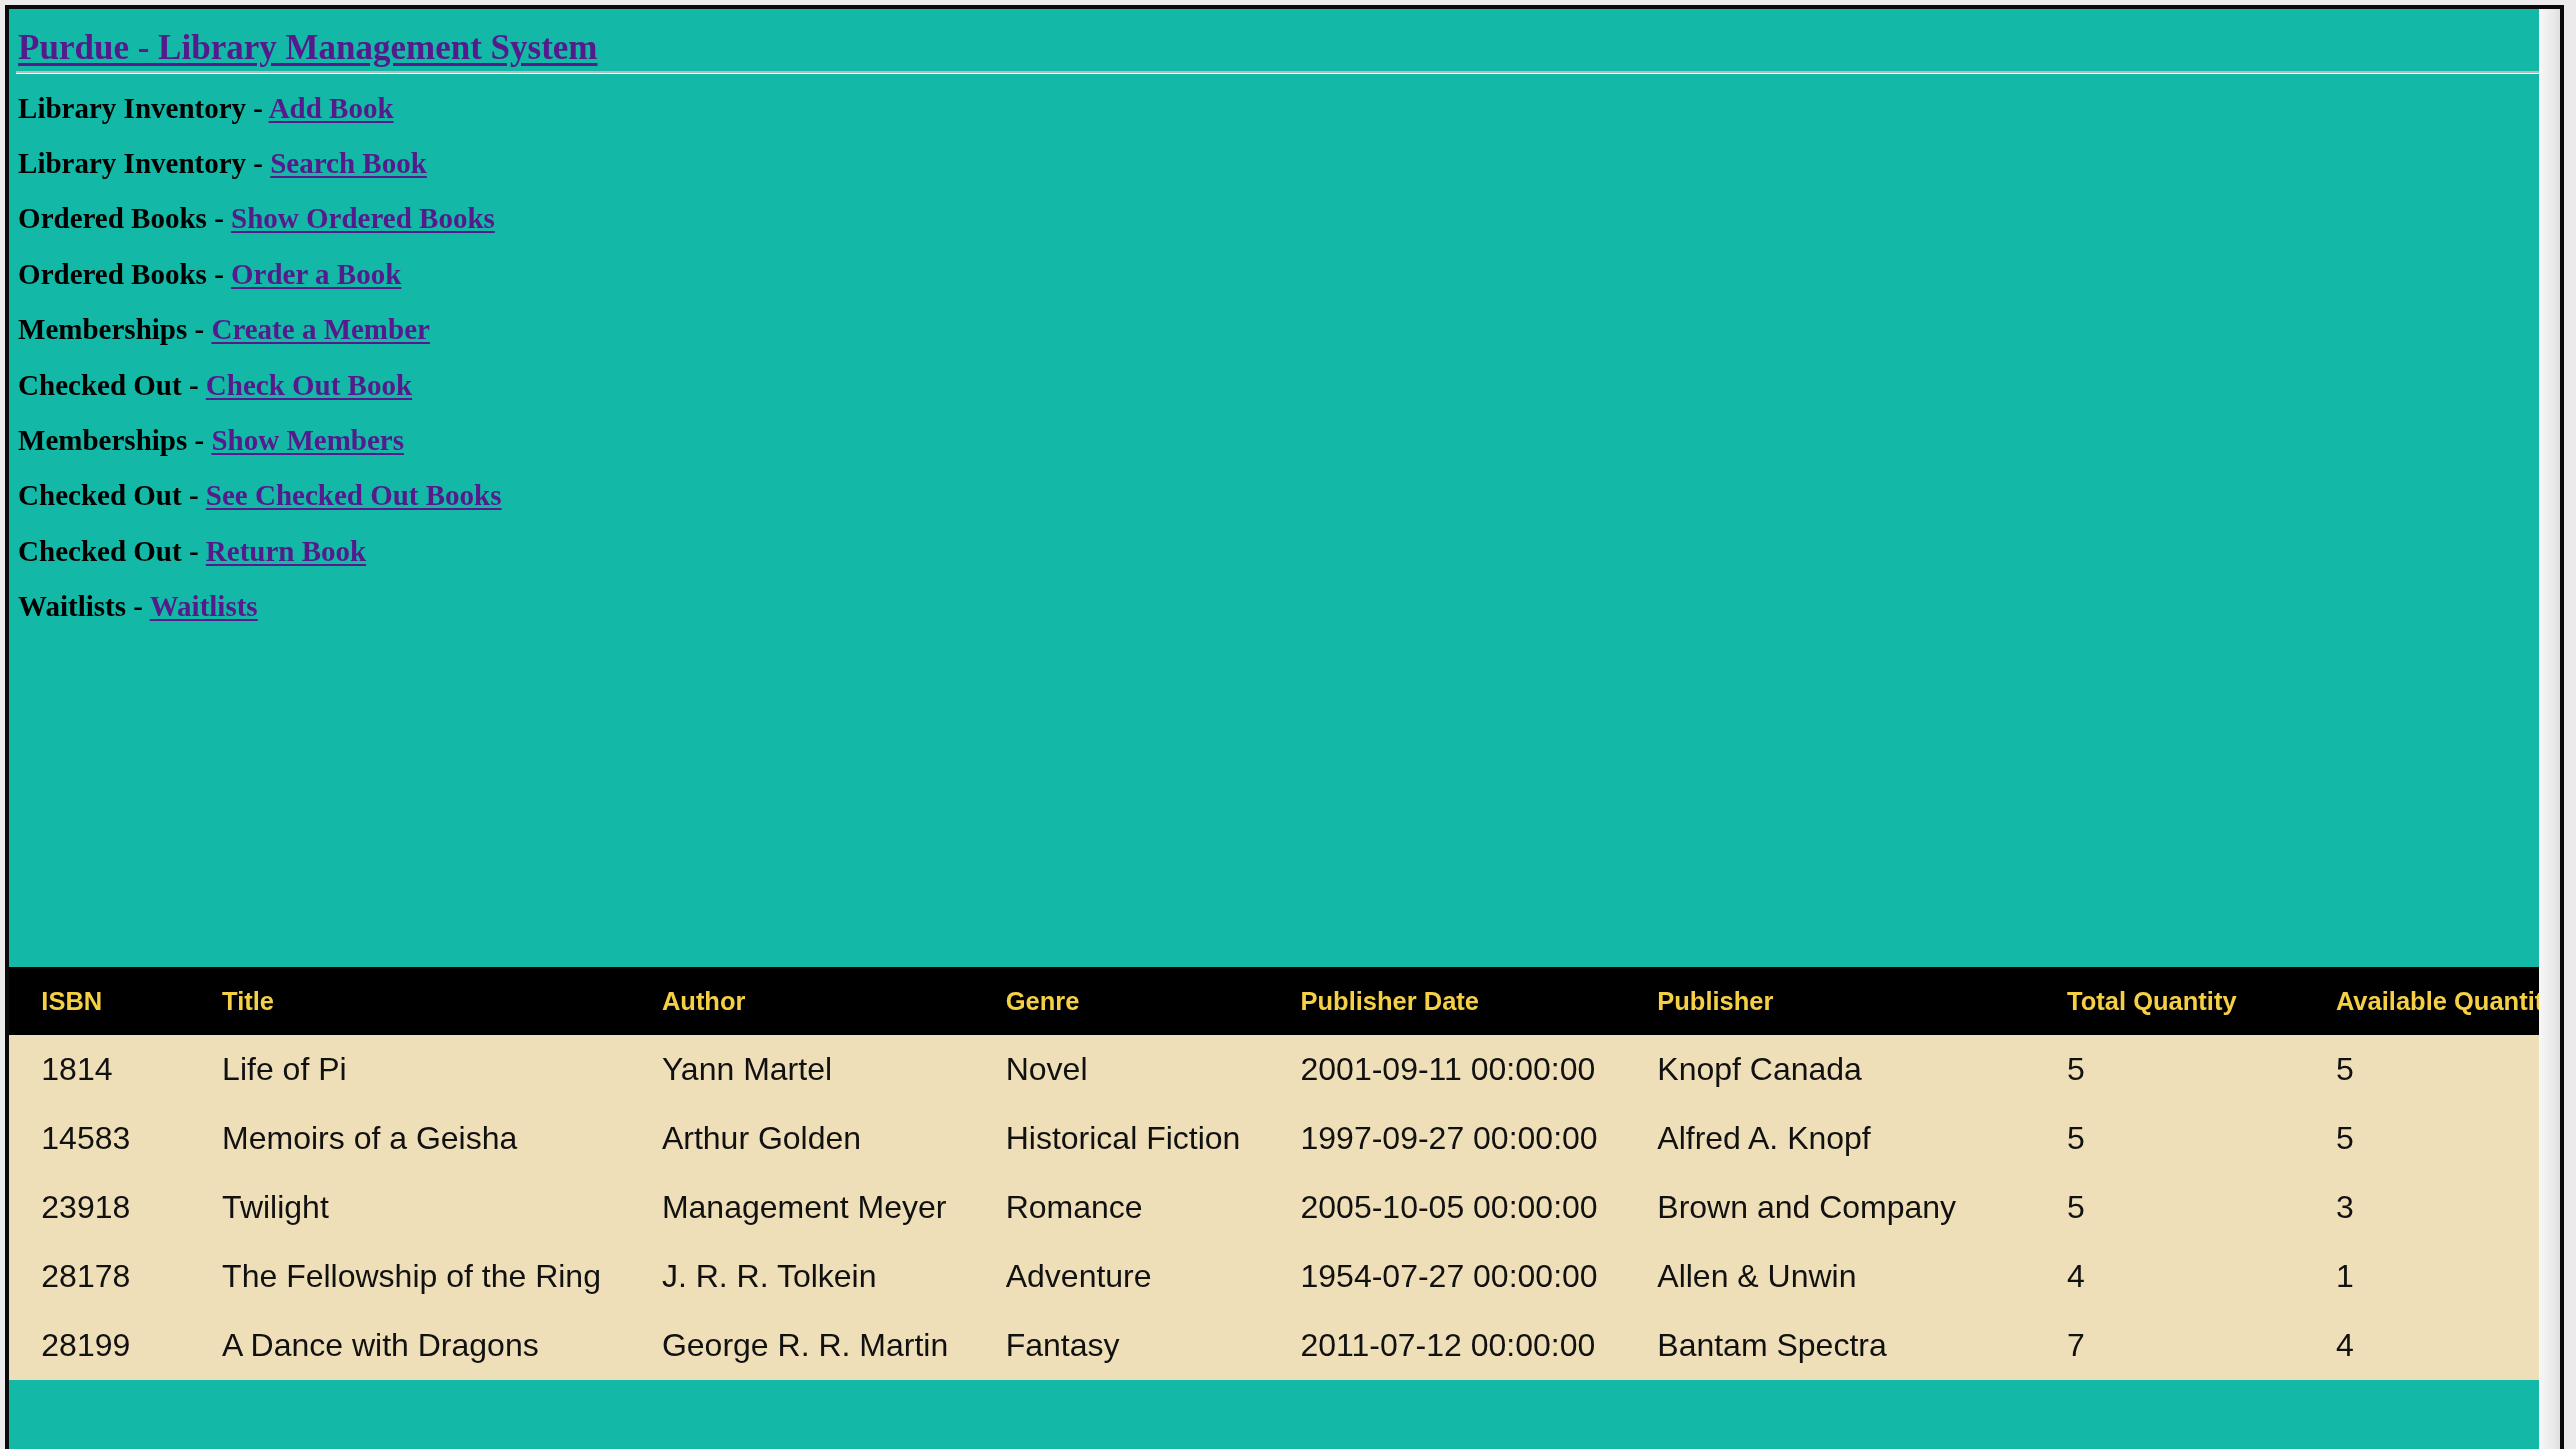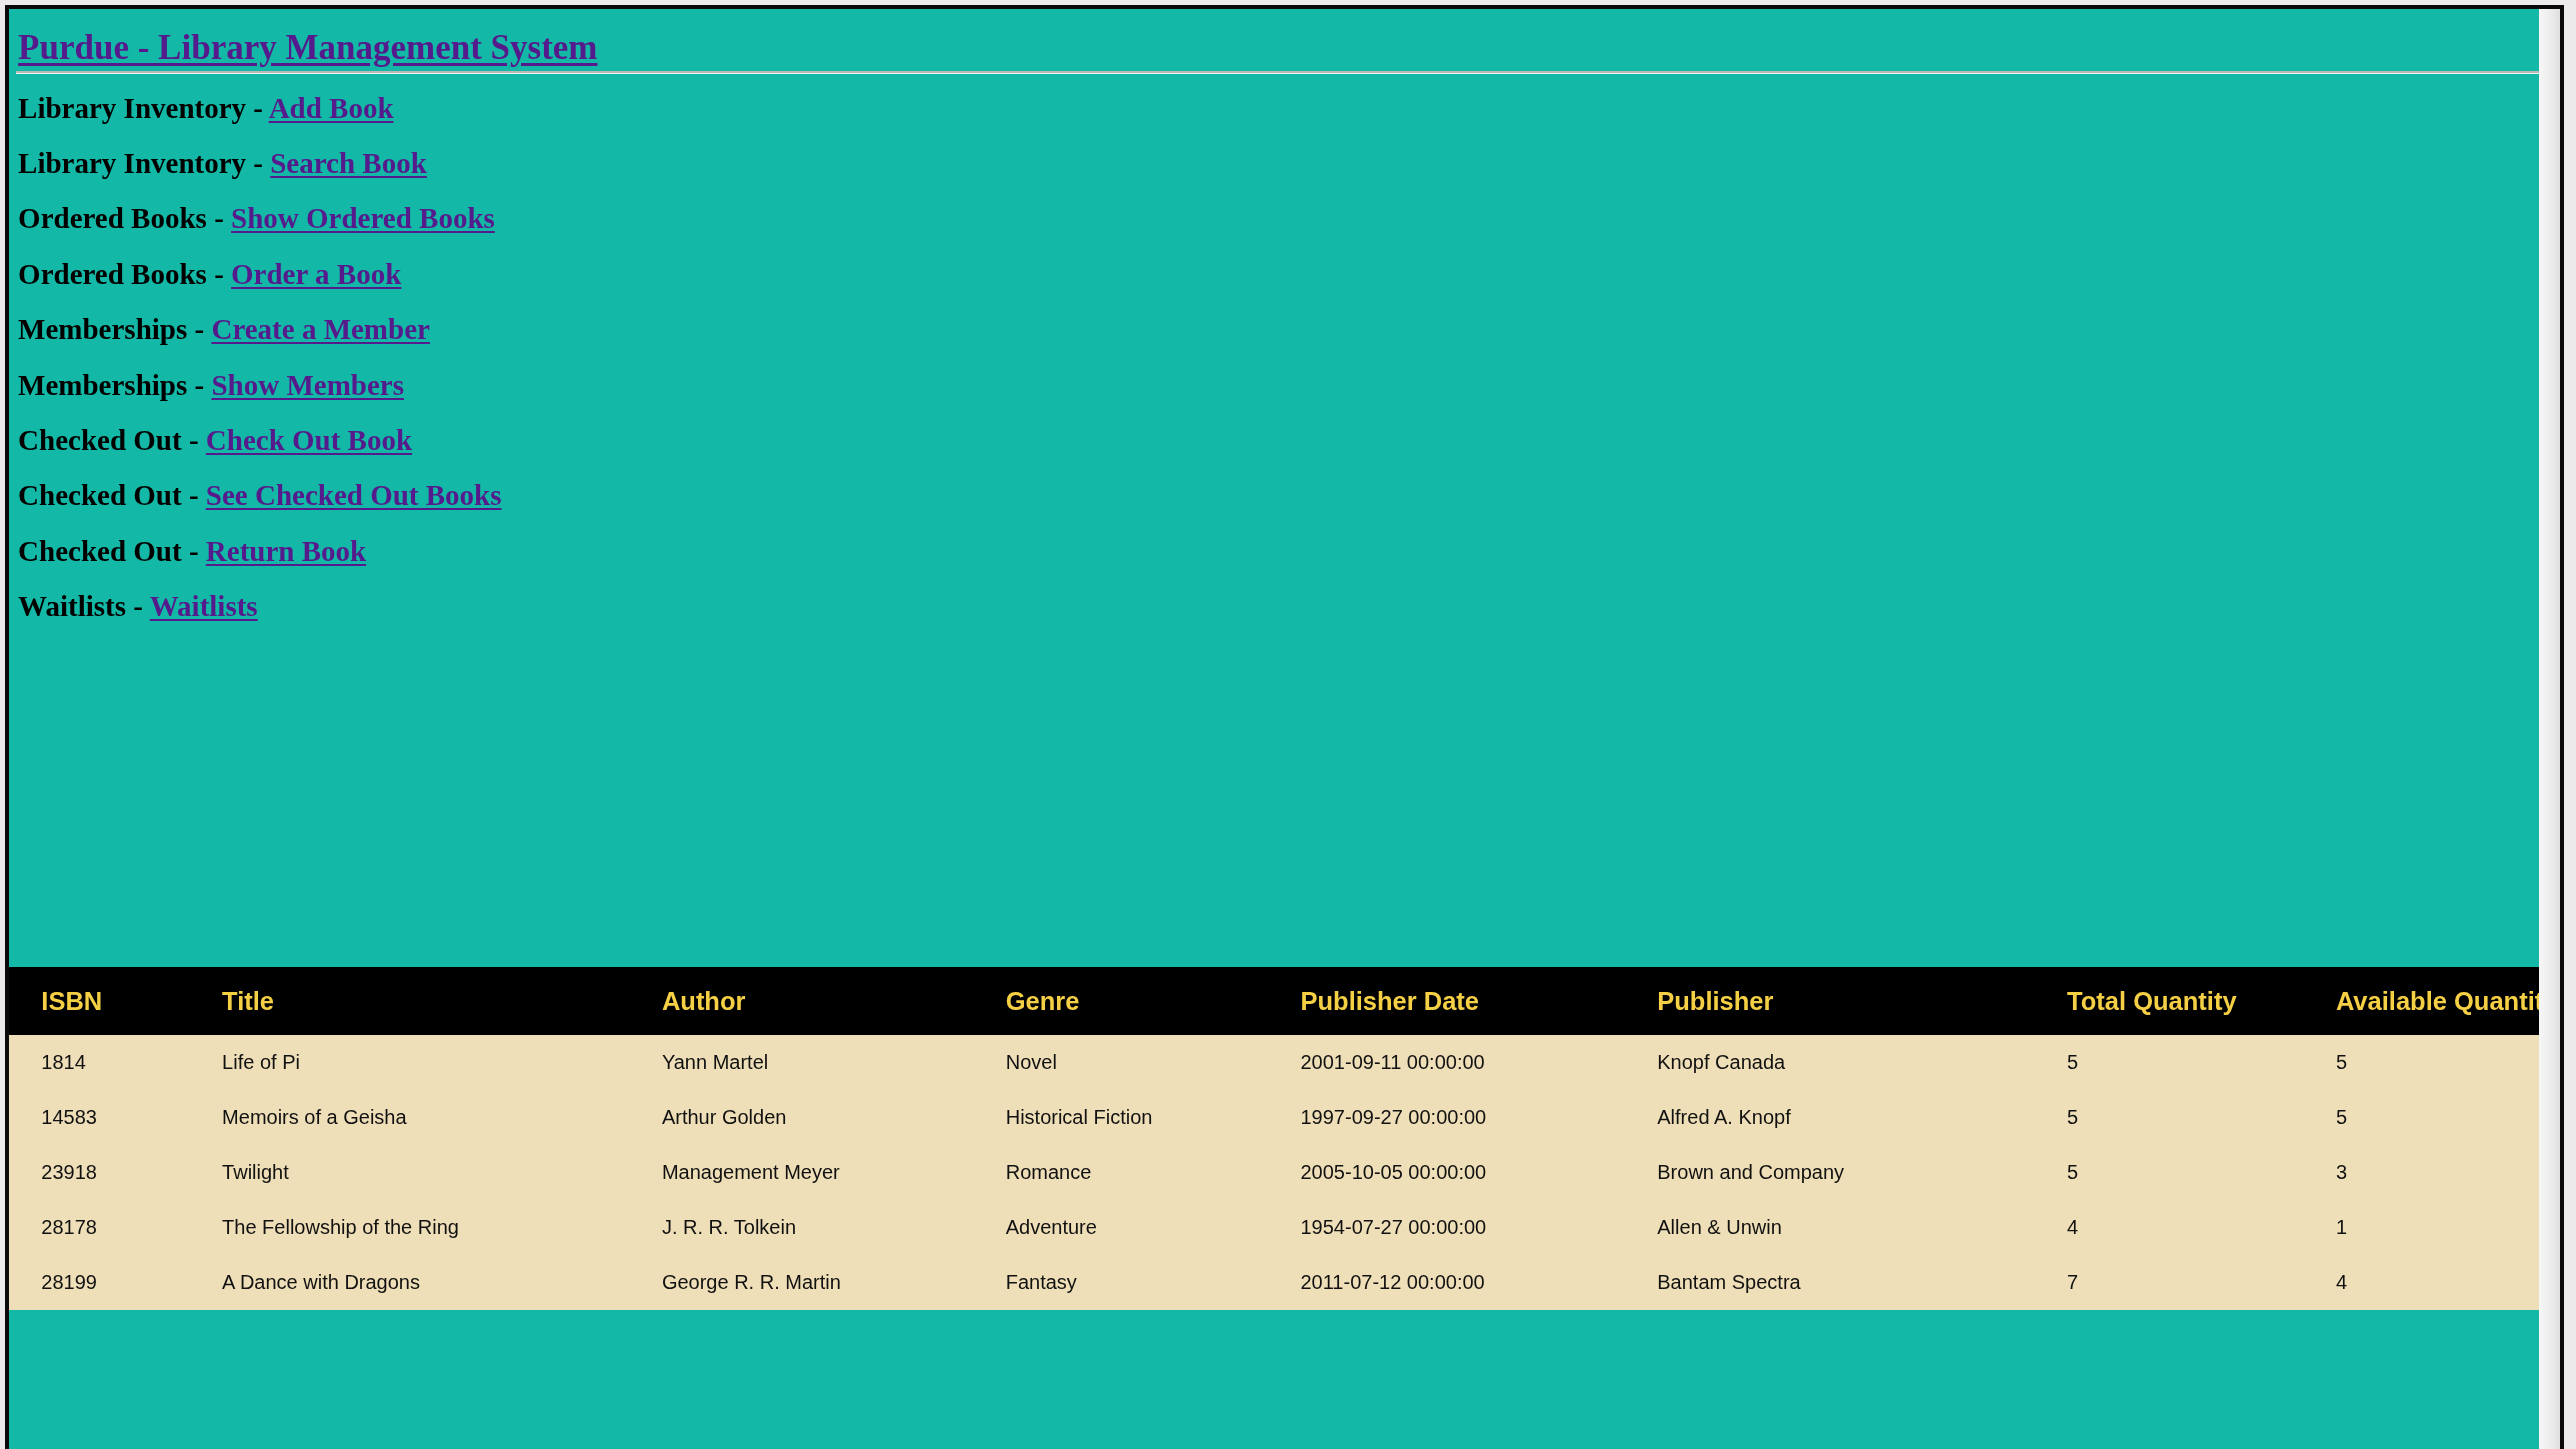--- a/index.html
+++ b/index.html
@@ -127,21 +127,21 @@
     color: #f5d044;
     font-size: 25.5px;
     font-weight: bold;
     text-align: left;
     padding: 19.4px 0 19.4px 0;
     white-space: nowrap;
   }
   table.inventory tbody td {
     background: #efdfb8;
     color: #111111;
-    font-size: 20px;
+    font-size: 32px;
     font-weight: normal;
     text-align: left;
     padding: 16px 0 16px 0;
     white-space: nowrap;
   }
   .c-isbn   { width: 172px; padding-left: 32px !important; }
   .c-title  { width: 431px; padding-left: 8.8px !important; }
   .c-author { width: 335px; padding-left: 8.8px !important; }
   .c-genre  { width: 286px; padding-left: 8.8px !important; }
   .c-pdate  { width: 348px; padding-left: 8.8px !important; }
@@ -178,25 +178,25 @@
 
         <div class="nav-row">
           <span>Ordered Books</span><span class="sep"> - </span><a class="nav-link">Order a Book</a>
         </div>
 
         <div class="nav-row">
           <span>Memberships</span><span class="sep"> - </span><a class="nav-link">Create a Member</a>
         </div>
 
         <div class="nav-row">
+          <span>Checked Out</span><span class="sep"> - </span><a class="nav-link">Check Out Book</a>
+        </div>
+
+        <div class="nav-row">
           <span>Memberships</span><span class="sep"> - </span><a class="nav-link">Show Members</a>
-        </div>
-
-        <div class="nav-row">
-          <span>Checked Out</span><span class="sep"> - </span><a class="nav-link">Check Out Book</a>
         </div>
 
         <div class="nav-row">
           <span>Checked Out</span><span class="sep"> - </span><a class="nav-link">See Checked Out Books</a>
         </div>
 
         <div class="nav-row">
           <span>Checked Out</span><span class="sep"> - </span><a class="nav-link">Return Book</a>
         </div>
 

